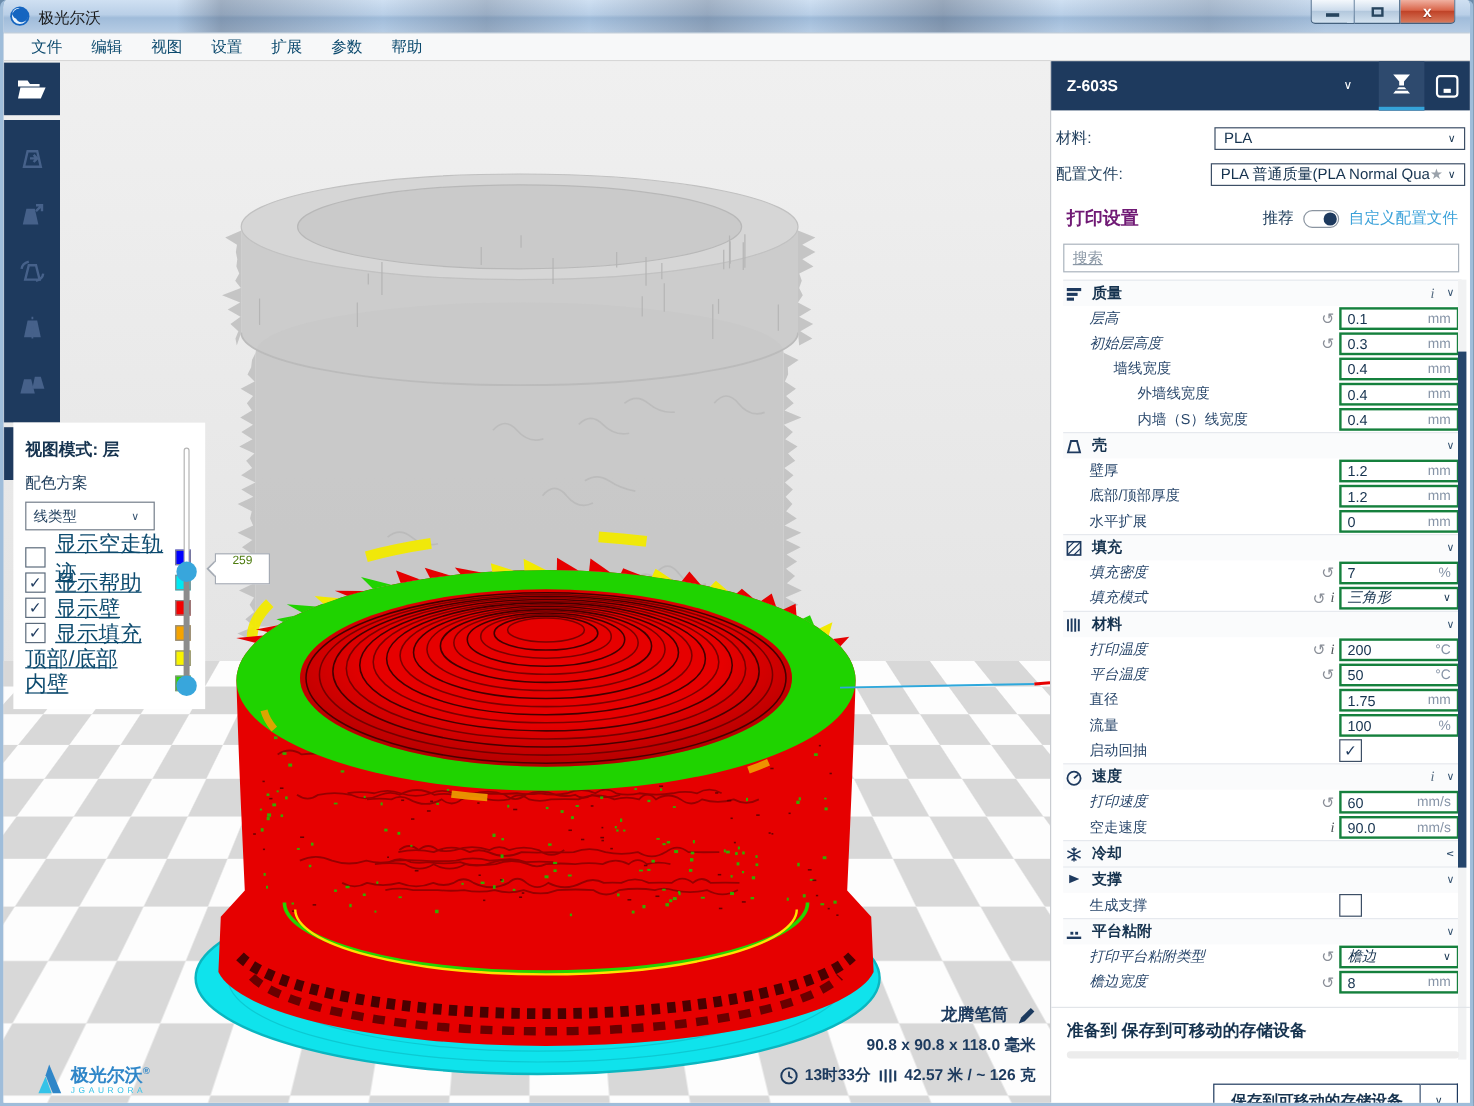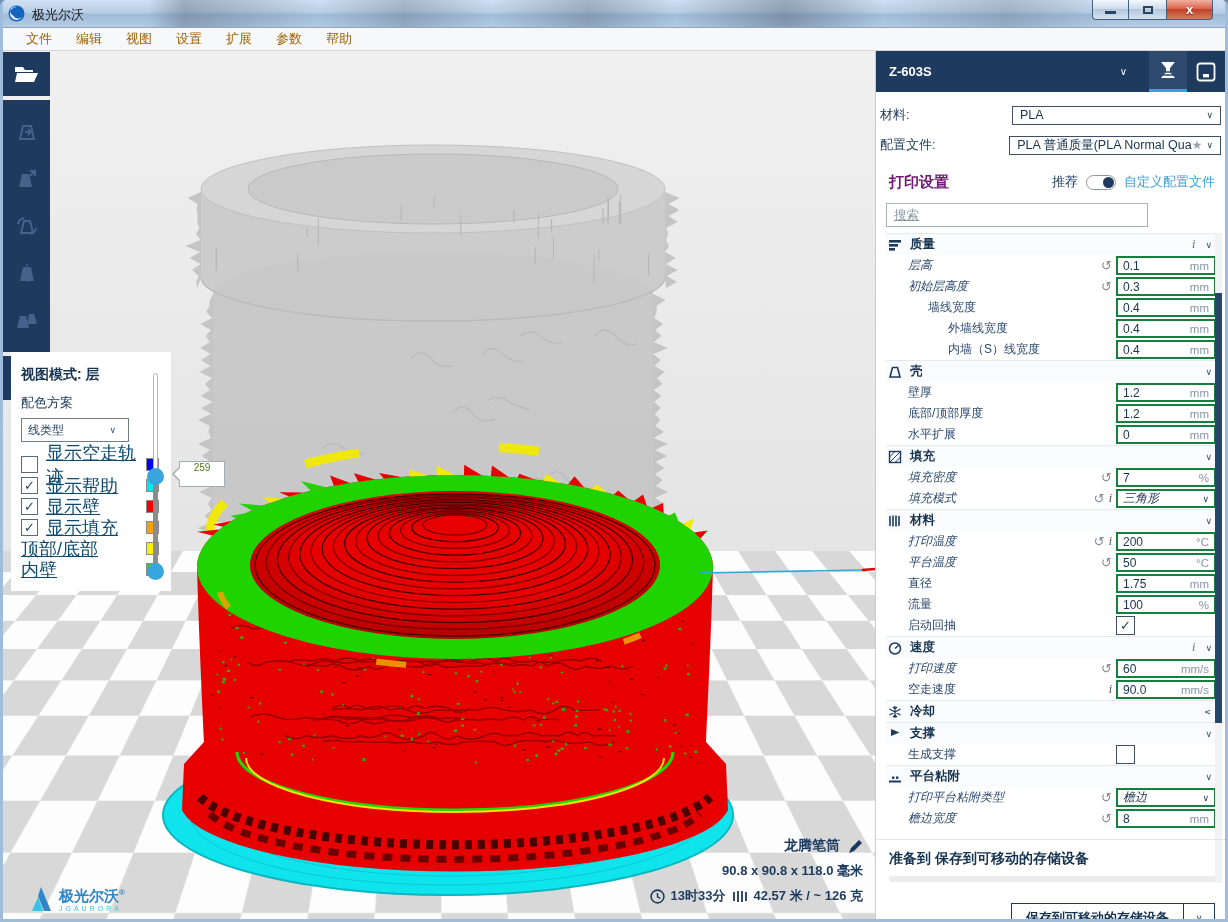--- a/index.html
+++ b/index.html
@@ -17,21 +17,21 @@
   .win-btns{position:absolute;right:15px;top:0;height:20px;display:flex;}
   .wbtn{height:20px;border:1px solid #44617e;border-top:none;display:flex;align-items:center;justify-content:center;}
   .wbtn.min{width:37px;border-radius:0 0 0 4px;background:linear-gradient(#f4f8fc,#cddcec 45%,#b3c8dd 50%,#d3e2ef);}
   .wbtn.max{width:38px;border-left:none;background:linear-gradient(#f4f8fc,#cddcec 45%,#b3c8dd 50%,#d3e2ef);}
   .wbtn.close{width:46px;border-left:none;border-radius:0 0 4px 0;background:linear-gradient(#f0b0a0,#d9654a 45%,#c04328 50%,#d87a5c);}
   .glyph-min{width:11px;height:3px;background:#27455f;margin-top:6px;}
   .glyph-max{width:10px;height:8px;border:2px solid #27455f;}
   .glyph-close{color:#fff;font-weight:bold;font-size:13px;text-shadow:0 1px 1px #7c2516;}
   
   .menubar{position:absolute;left:0;top:28px;width:1222px;height:23px;background:#f7f8f9;border-bottom:1px solid #d7d7d7;display:flex;align-items:center;padding-left:11px;}
-  .menu-item{font-size:13px;color:#a16207;padding:3px 12px;}
+  .menu-item{font-size:13px;color:#0c4a6e;padding:3px 12px;}
   
   .vp{position:absolute;left:0;top:51px;width:872px;height:868px;overflow:hidden;background:linear-gradient(#f0f0f0,#e4e4e4 60%,#e1e1e1);}
   .floorwrap{position:absolute;left:0;top:0;width:100%;height:100%;overflow:hidden;}
   .floor{position:absolute;left:-560px;top:500px;width:2000px;height:1400px;
     background-image:conic-gradient(#d8d8d8 90deg,#fdfdfd 90deg 180deg,#d8d8d8 180deg 270deg,#fdfdfd 270deg);
     background-size:74px 74px;transform:perspective(700px) rotateX(57deg);transform-origin:50% 0;}
   #modelSvg{position:absolute;left:47px;top:1px;}
   
   .tbblock{position:absolute;left:0;width:47px;background:#1e3a5e;}
   .tb-open{top:1px;height:44px;display:flex;align-items:center;justify-content:center;}
@@ -81,21 +81,21 @@
   .combo{flex:1;height:19px;border:1px solid #3d4f66;display:flex;align-items:center;padding:0 7px;font-size:12.5px;color:#16334f;background:#fff;}
   .combo .cval{flex:1;white-space:nowrap;overflow:hidden;}
   .combo .chev{color:#16334f;font-size:9px;margin-left:4px;}
   .combo .star{color:#9aa2ab;font-size:12px;}
   .ps-title{position:absolute;left:13px;top:122px;font-size:15px;font-weight:bold;color:#701a75;}
   .ps-right{position:absolute;right:10px;top:122px;display:flex;align-items:center;gap:8px;}
   .ps-right .rec{font-size:13px;color:#22405e;}
   .toggle{width:30px;height:15px;border:1px solid #8b95a1;border-radius:8px;background:#fff;position:relative;}
   .toggle .knob{position:absolute;right:1px;top:1px;width:11px;height:11px;border-radius:50%;background:#1e3a5e;}
   .ps-right .custom{font-size:13px;color:#3aa1d9;}
-  .searchbox{position:absolute;left:10px;top:152px;width:262px;height:24px;border:1px solid #aab3bd;display:flex;align-items:center;padding:0 7px;background:#fff;}
+  .searchbox{position:absolute;left:10px;top:152px;width:330px;height:24px;border:1px solid #aab3bd;display:flex;align-items:center;padding:0 7px;background:#fff;}
   .searchbox span{font-size:12.5px;color:#8a97a5;text-decoration:underline;}
   .settings{position:absolute;left:10px;top:182px;width:332px;}
   .shead{height:22px;display:flex;align-items:center;background:#fafbfc;border-top:1px solid #e6e9ee;}
   .shead .sicon{width:16px;margin-left:2px;display:flex;}
   .shead .stitle{font-size:12.5px;font-weight:bold;color:#16334f;margin-left:6px;flex:1;}
   .shead .hi{font-style:italic;font-family:"Liberation Serif",serif;font-size:12px;color:#566c82;margin-right:10px;}
   .chevn{color:#33516f;font-size:9px;margin-right:6px;}
   .chevl{display:inline-block;transform:rotate(90deg);}
   .srow{height:21px;display:flex;align-items:center;position:relative;}
   .slabel{font-size:12px;color:#29476b;white-space:nowrap;}

